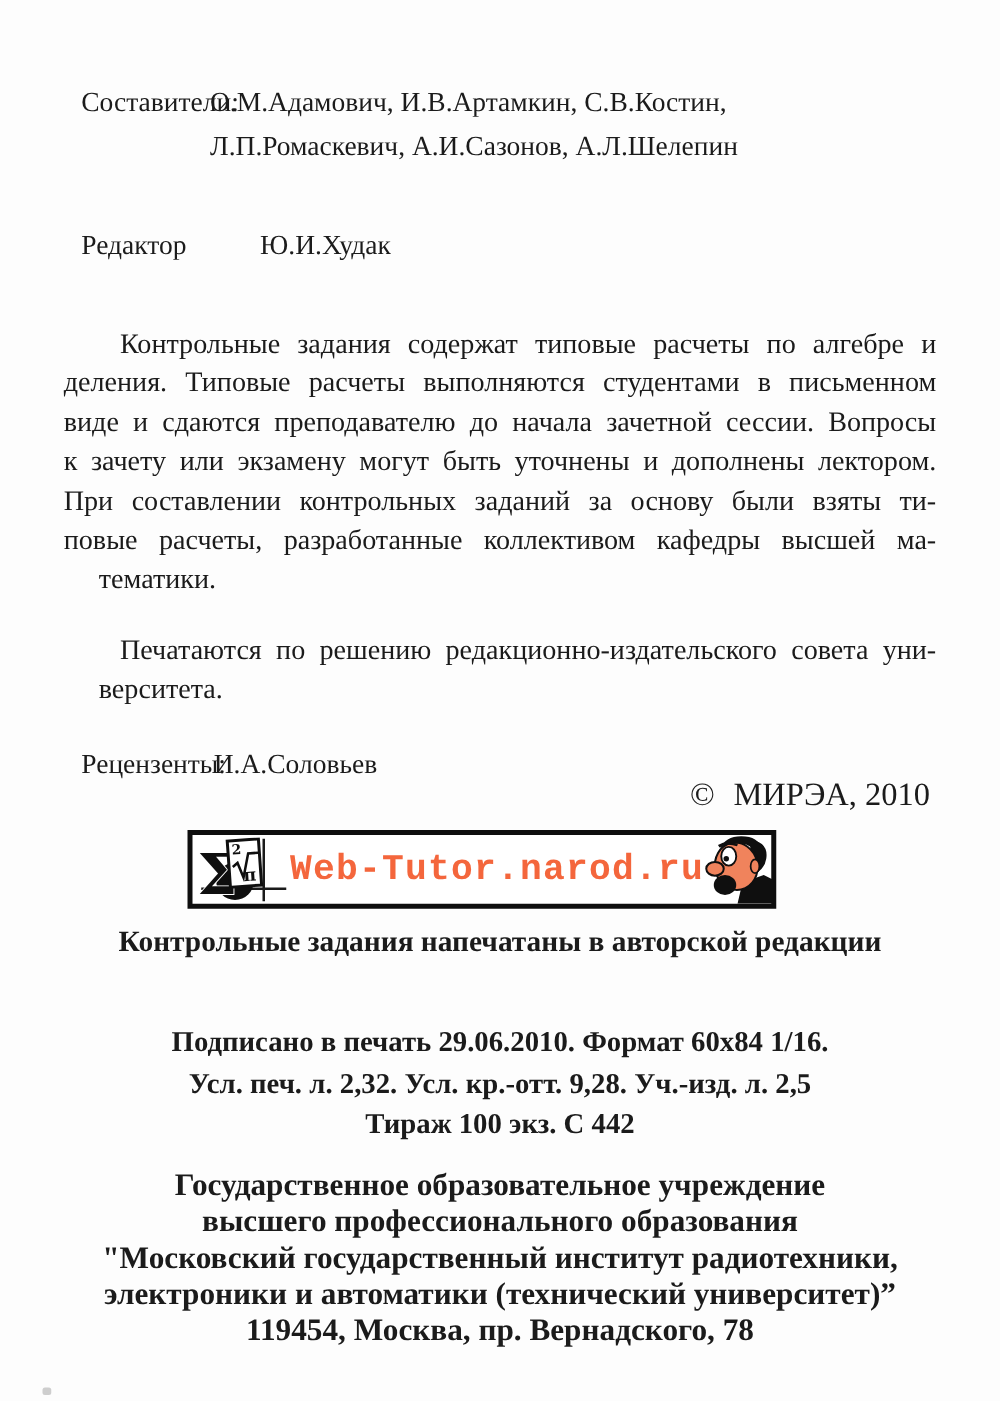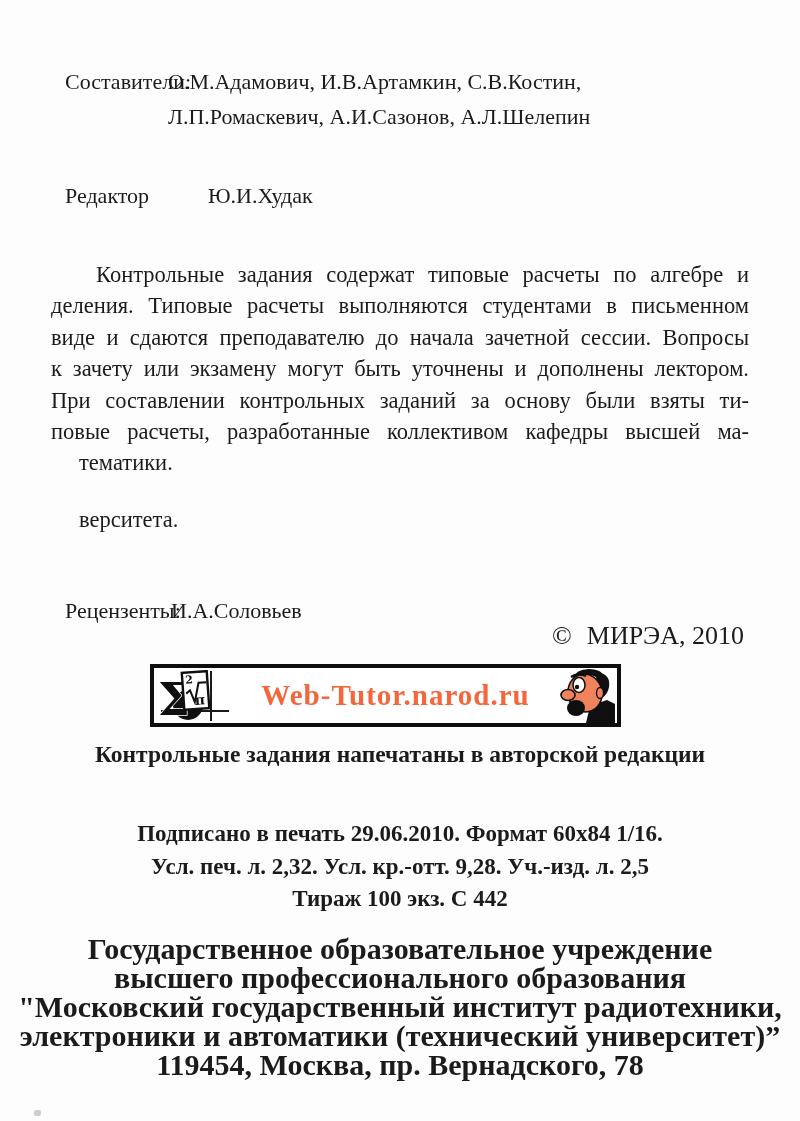--- a/index.html
+++ b/index.html
@@ -27,38 +27,38 @@
   
   .copyright{position:absolute; top:621px; left:552px; font-size:26px; display:flex; gap:15px;}
   
   .banner{
     position:absolute; top:664px; left:150px; width:459px; height:55px;
     background:#ffffff; border:4px solid #0e0e0e;
     display:flex; align-items:center; padding:0 2px;
   }
   .wm-text{
     flex:1; text-align:center;
-    font-family:Liberation Serif, serif;
+    font-family:Liberation Mono, monospace;
     font-weight:800; font-size:29px; letter-spacing:1px;
     color:#f4663c; white-space:nowrap;
   }
   .logo-icon{flex:0 0 auto; margin-left:2px;}
   .face-icon{flex:0 0 auto; margin-right:0;}
   
   .note{
     position:absolute; top:741px; left:8px; width:784px;
     text-align:center; font-size:23.5px; font-weight:bold;
   }
   .print-block{
     position:absolute; top:818px; left:8px; width:784px;
     text-align:center; font-size:23px; font-weight:bold; line-height:32.5px;
   }
   .publisher-block{
     position:absolute; top:934px; left:8px; width:784px;
-    text-align:center; font-size:30px; font-weight:bold; line-height:29px;
+    text-align:center; font-size:25px; font-weight:bold; line-height:29px;
   }
   .smudge{position:absolute; left:34px; top:1110px; width:7px; height:6px; background:#b9b9b9; opacity:.7; border-radius:2px;}
 </style>
 </head>
 <body>
 
 <div class="page">
 
   <div class="credit-row contributors">
     <span class="lbl">Составители:</span>
@@ -77,20 +77,21 @@
     <div class="jline indent">Контрольные задания содержат типовые расчеты по алгебре и</div>
     <div class="jline">деления. Типовые расчеты выполняются студентами в письменном</div>
     <div class="jline">виде и сдаются преподавателю до начала зачетной сессии. Вопросы</div>
     <div class="jline">к зачету или экзамену могут быть уточнены и дополнены лектором.</div>
     <div class="jline">При составлении контрольных заданий за основу были взяты ти-</div>
     <div class="jline">повые расчеты, разработанные коллективом кафедры высшей ма-</div>
     <div class="plain-line">тематики.</div>
   </div>
 
   <div class="para para2">
+    <div class="jline indent">Печатаются по решению редакционно-издательского совета уни-</div>
     <div class="plain-line">верситета.</div>
   </div>
 
   <div class="credit-row reviewers">
     <span class="lbl">Рецензенты:</span>
     <span class="names">
       <span style="display:block">И.А.Соловьев</span>
     </span>
   </div>
 

